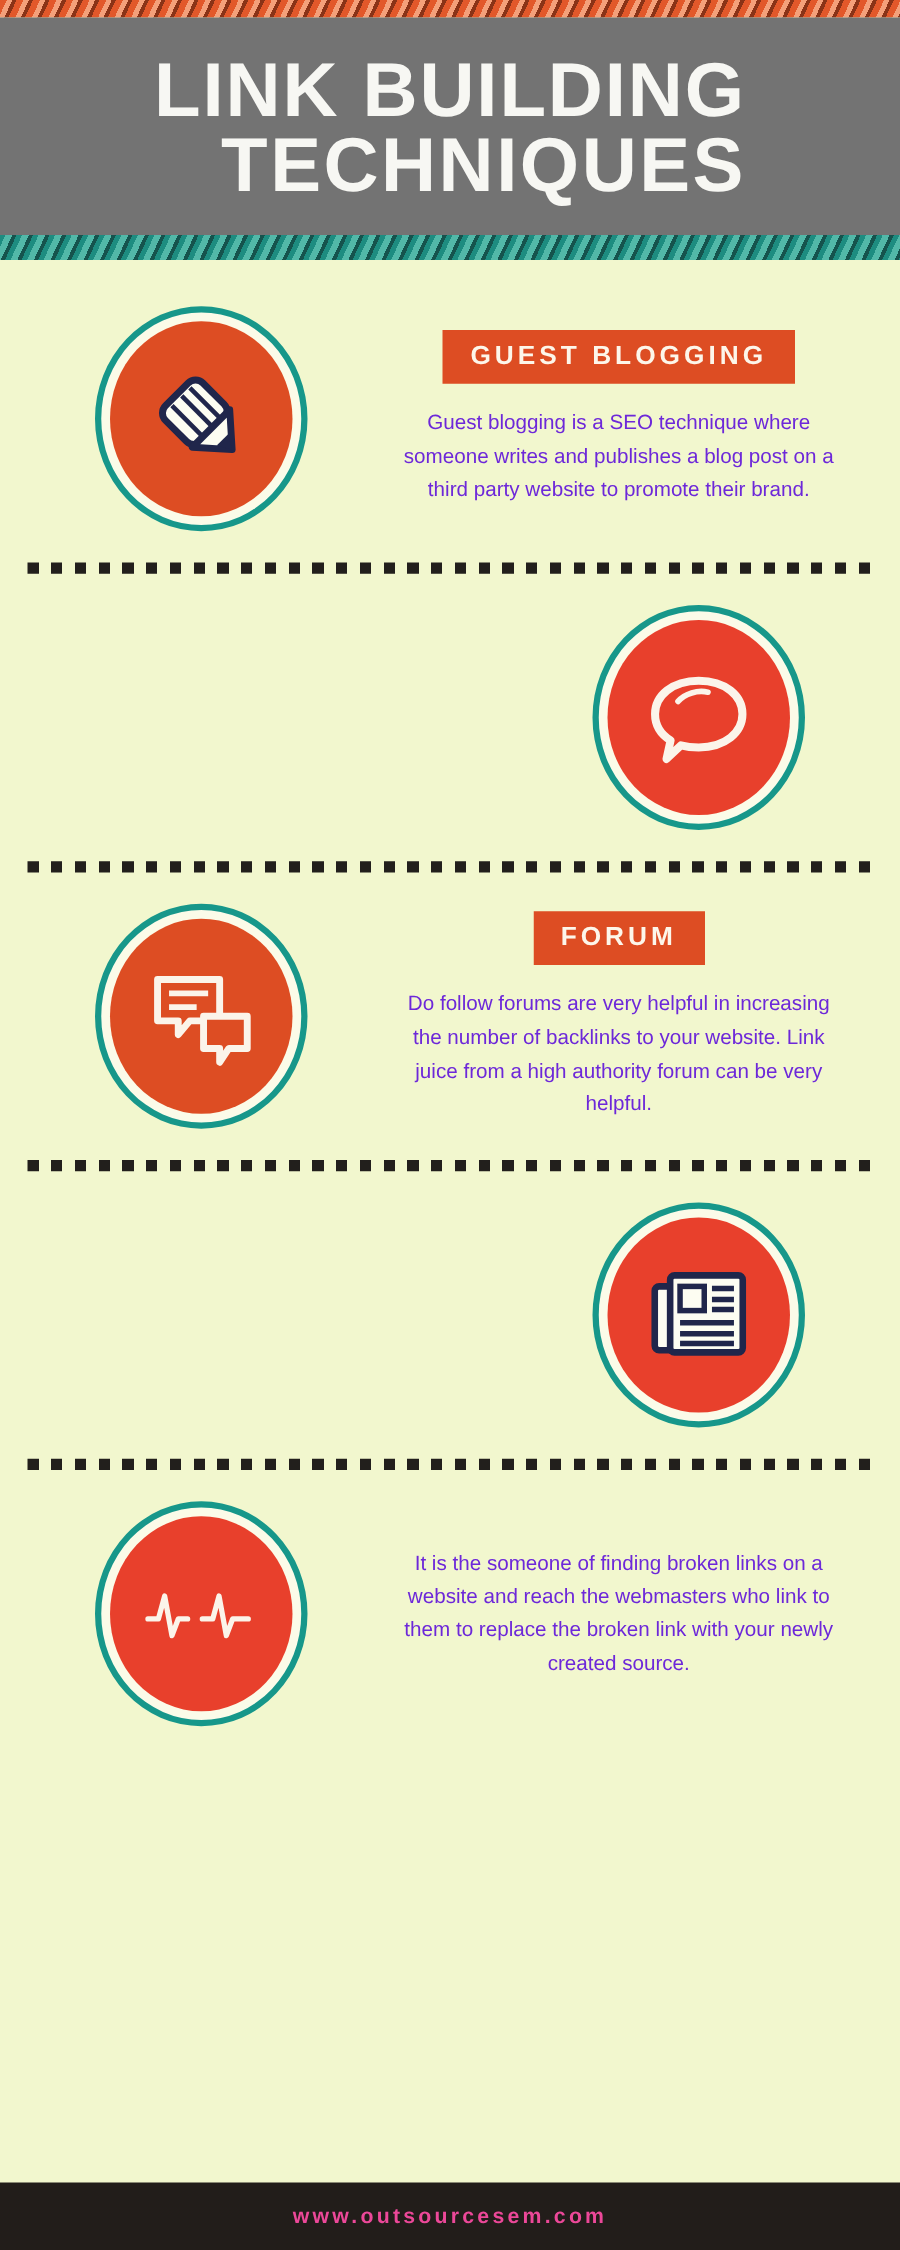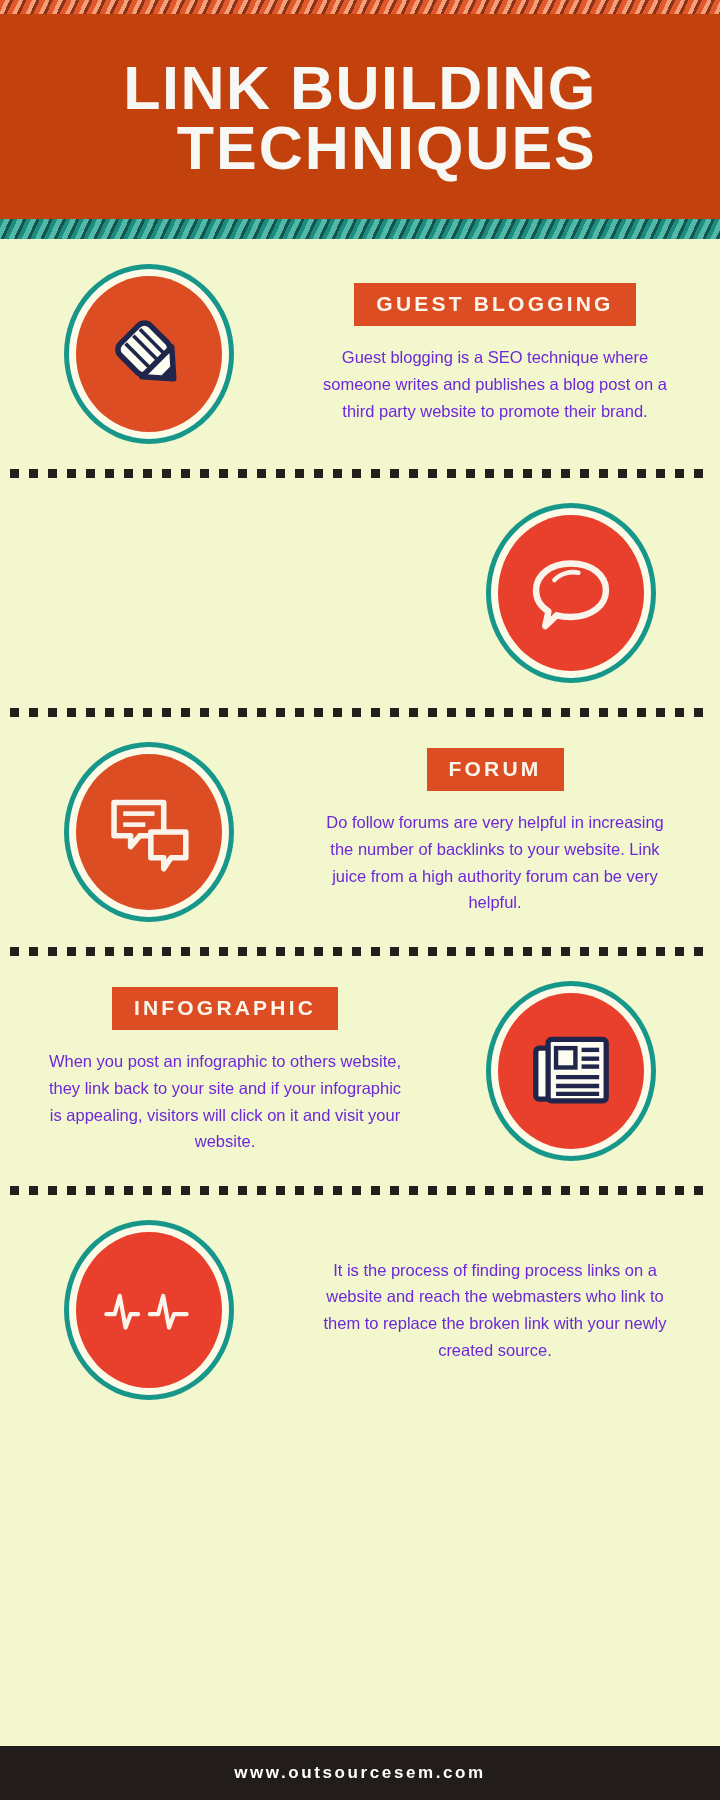--- a/index.html
+++ b/index.html
@@ -23,22 +23,22 @@
     background-image: repeating-linear-gradient(
         115deg,
         #e2582a 0px, #e2582a 5px,
         #f4a07a 5px, #f4a07a 9px,
         #8a3317 9px, #8a3317 12px
     );
   }
 
   
   .header {
-    background: #c2410c;
-    height: 205px;
+    background: #737373;
+    height: 174px;
     display: flex;
     flex-direction: column;
     align-items: center;
     justify-content: center;
     padding-top: 4px;
   }
   .header h1 {
     color: #f7f7f3;
     font-weight: bold;
     font-size: 61px;
@@ -57,21 +57,21 @@
         115deg,
         #1d8c80 0px, #1d8c80 4px,
         #52b8a8 4px, #52b8a8 9px,
         #15534d 9px, #15534d 12px
     );
   }
 
   
   .body-area {
     background: #f2f7ce;
-    padding: 4px;
+    padding: 16px;
   }
 
   .section {
     display: flex;
     align-items: center;
     padding: 14px 10px;
     min-height: 222px;
   }
   .section.icon-right { flex-direction: row-reverse; }
 
@@ -163,21 +163,21 @@
   .footer {
     position: absolute;
     left: 0; right: 0; bottom: 0;
     height: 54px;
     background: #221d1a;
     display: flex;
     align-items: center;
     justify-content: center;
   }
   .footer .url {
-    color: #ffffff;
+    color: #ec4899;
     font-weight: bold;
     font-size: 17px;
     letter-spacing: 2.6px;
   }
 </style>
 </head>
 <body>
 
 <div class="page">
 
@@ -277,43 +277,39 @@
               <line x1="62" y1="26" x2="82" y2="26" stroke="#20264b" stroke-width="5"></line>
               <line x1="62" y1="36" x2="82" y2="36" stroke="#20264b" stroke-width="5"></line>
               <line x1="62" y1="45" x2="82" y2="45" stroke="#20264b" stroke-width="5"></line>
               <line x1="33" y1="57" x2="82" y2="57" stroke="#20264b" stroke-width="5"></line>
               <line x1="33" y1="67" x2="82" y2="67" stroke="#20264b" stroke-width="5"></line>
               <line x1="33" y1="76" x2="82" y2="76" stroke="#20264b" stroke-width="5"></line>
             </svg>
           </div>
         </div>
       </div>
-      <div class="text-col">
-        <div class="chip">INFOGRAPHIC</div>
-        <div class="desc">When you post an infographic to others website, they link back to your site and if your infographic is appealing, visitors will click on it and visit your website.</div>
-      </div>
     </div>
 
     <div class="divider"></div>
 
     <div class="section">
       <div class="icon-col">
         <div class="badge red">
           <div class="ring"></div>
           <div class="disc"></div>
           <div class="glyph">
             <svg viewBox="0 0 110 70" width="100" height="66">
               <path d="M4 40 H14 L20 18 L27 56 L33 40 H42" fill="none" stroke="#fbf4ea" stroke-width="5" stroke-linecap="round" stroke-linejoin="round"></path>
               <path d="M56 40 H66 L72 18 L79 56 L85 40 H100" fill="none" stroke="#fbf4ea" stroke-width="5" stroke-linecap="round" stroke-linejoin="round"></path>
             </svg>
           </div>
         </div>
       </div>
       <div class="text-col">
-        <div class="desc">It is the process of finding process links on a website and reach the webmasters who link to them to replace the broken link with your newly created source.</div>
+        <div class="desc">It is the someone of finding broken links on a website and reach the webmasters who link to them to replace the broken link with your newly created source.</div>
       </div>
     </div>
 
   </div>
 
   <div class="footer">
     <span class="url">www.outsourcesem.com</span>
   </div>
 
 </div>

